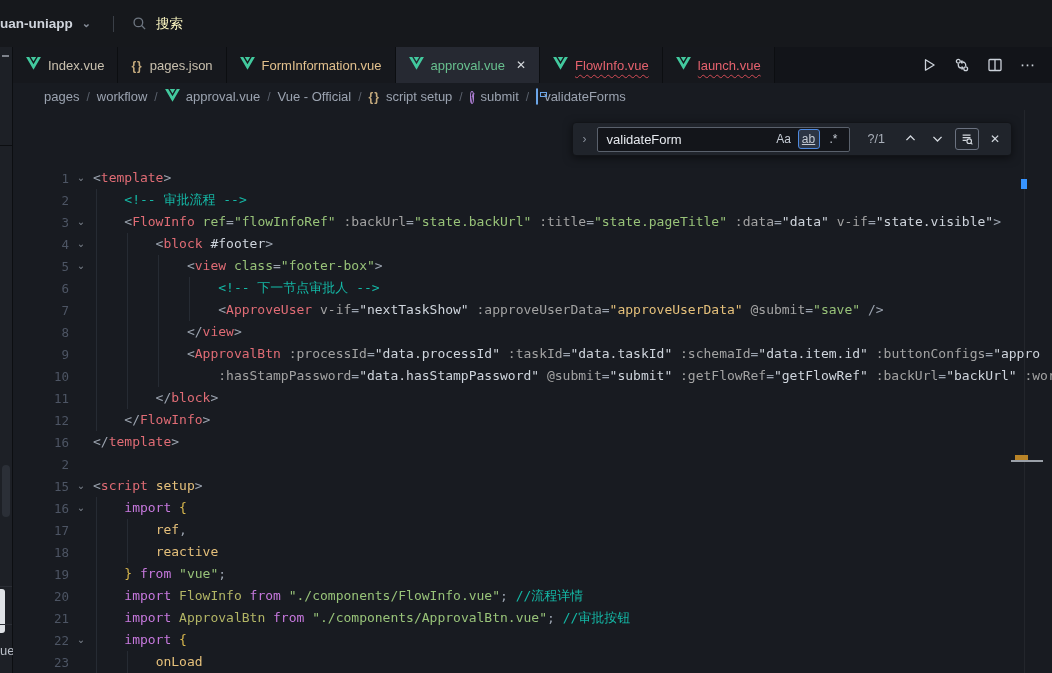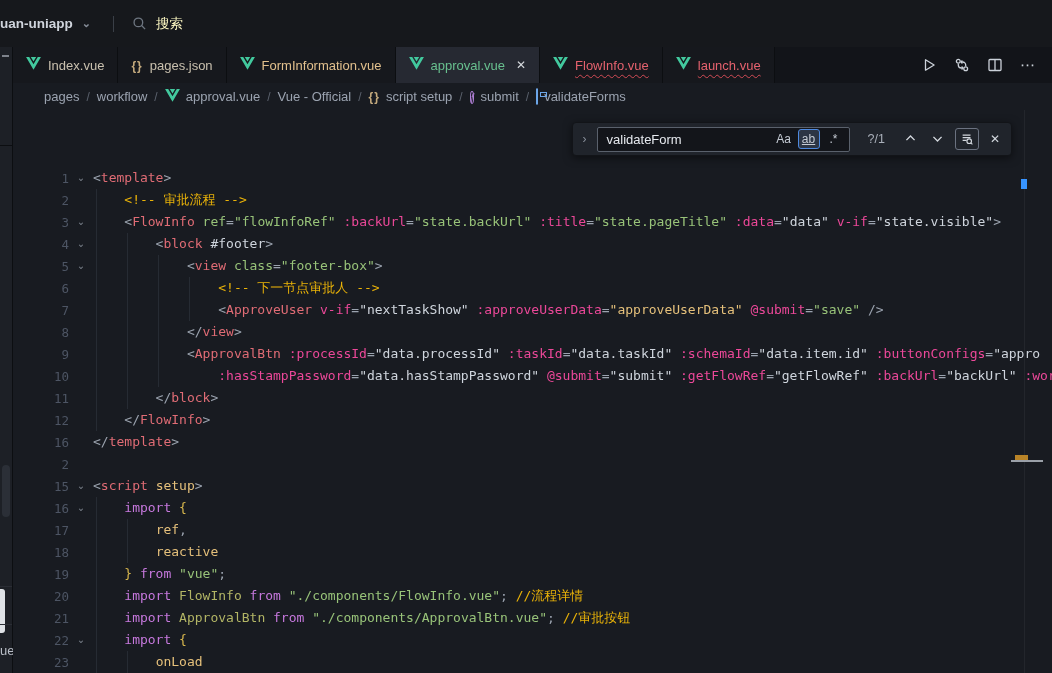--- a/index.html
+++ b/index.html
@@ -55,25 +55,25 @@
   
   .editor { position:relative; flex:1; background:#181b21; overflow:hidden; }
   .guide { position:absolute; width:1px; background:#262b33; }
   .code { position:absolute; left:0; top:57px; right:0; }
   .cl { height:22px; display:flex; align-items:center; }
   .ln { width:56px; text-align:right; color:#4d5564; font:12.5px "DejaVu Sans Mono", monospace; flex-shrink:0; }
   .fold { width:24px; text-align:center; color:#7b828c; font-size:10px; flex-shrink:0; line-height:10px; }
   .txt { font:13px/22px "DejaVu Sans Mono", monospace; white-space:pre; }
   .tk-p   { color:#9ba3af; }
   .tk-tag { color:#e06c75;margin-top:46px; }
-  .tk-attr{ color:#ec4899; }
+  .tk-attr{ color:#a3a3a3; }
   .tk-ylw { color:#e5c07b; }
   .tk-str { color:#98c379; }
   .tk-kw  { color:#c678dd; }
-  .tk-cm  { color:#eab308; }
+  .tk-cm  { color:#14b8a6; }
   .tk-wht { color:#cfd5dd; }
   .tk-olv { color:#b2b565; }
   .tk-brace { color:#d9b84d; }
 
   
   .ruler-line { position:absolute; top:0; bottom:0; left:1011px; width:1px; background:#23262c; }
   .mk-blue { position:absolute; left:1008px; top:69px; width:6px; height:10px; background:#3794ff; }
   .mk-grayline { position:absolute; left:998px; top:350px; width:32px; height:2px; background:#9aa0a8; }
   .mk-orange { position:absolute; left:1002px; top:345px; width:13px; height:5px; background:#b88327; }
 

